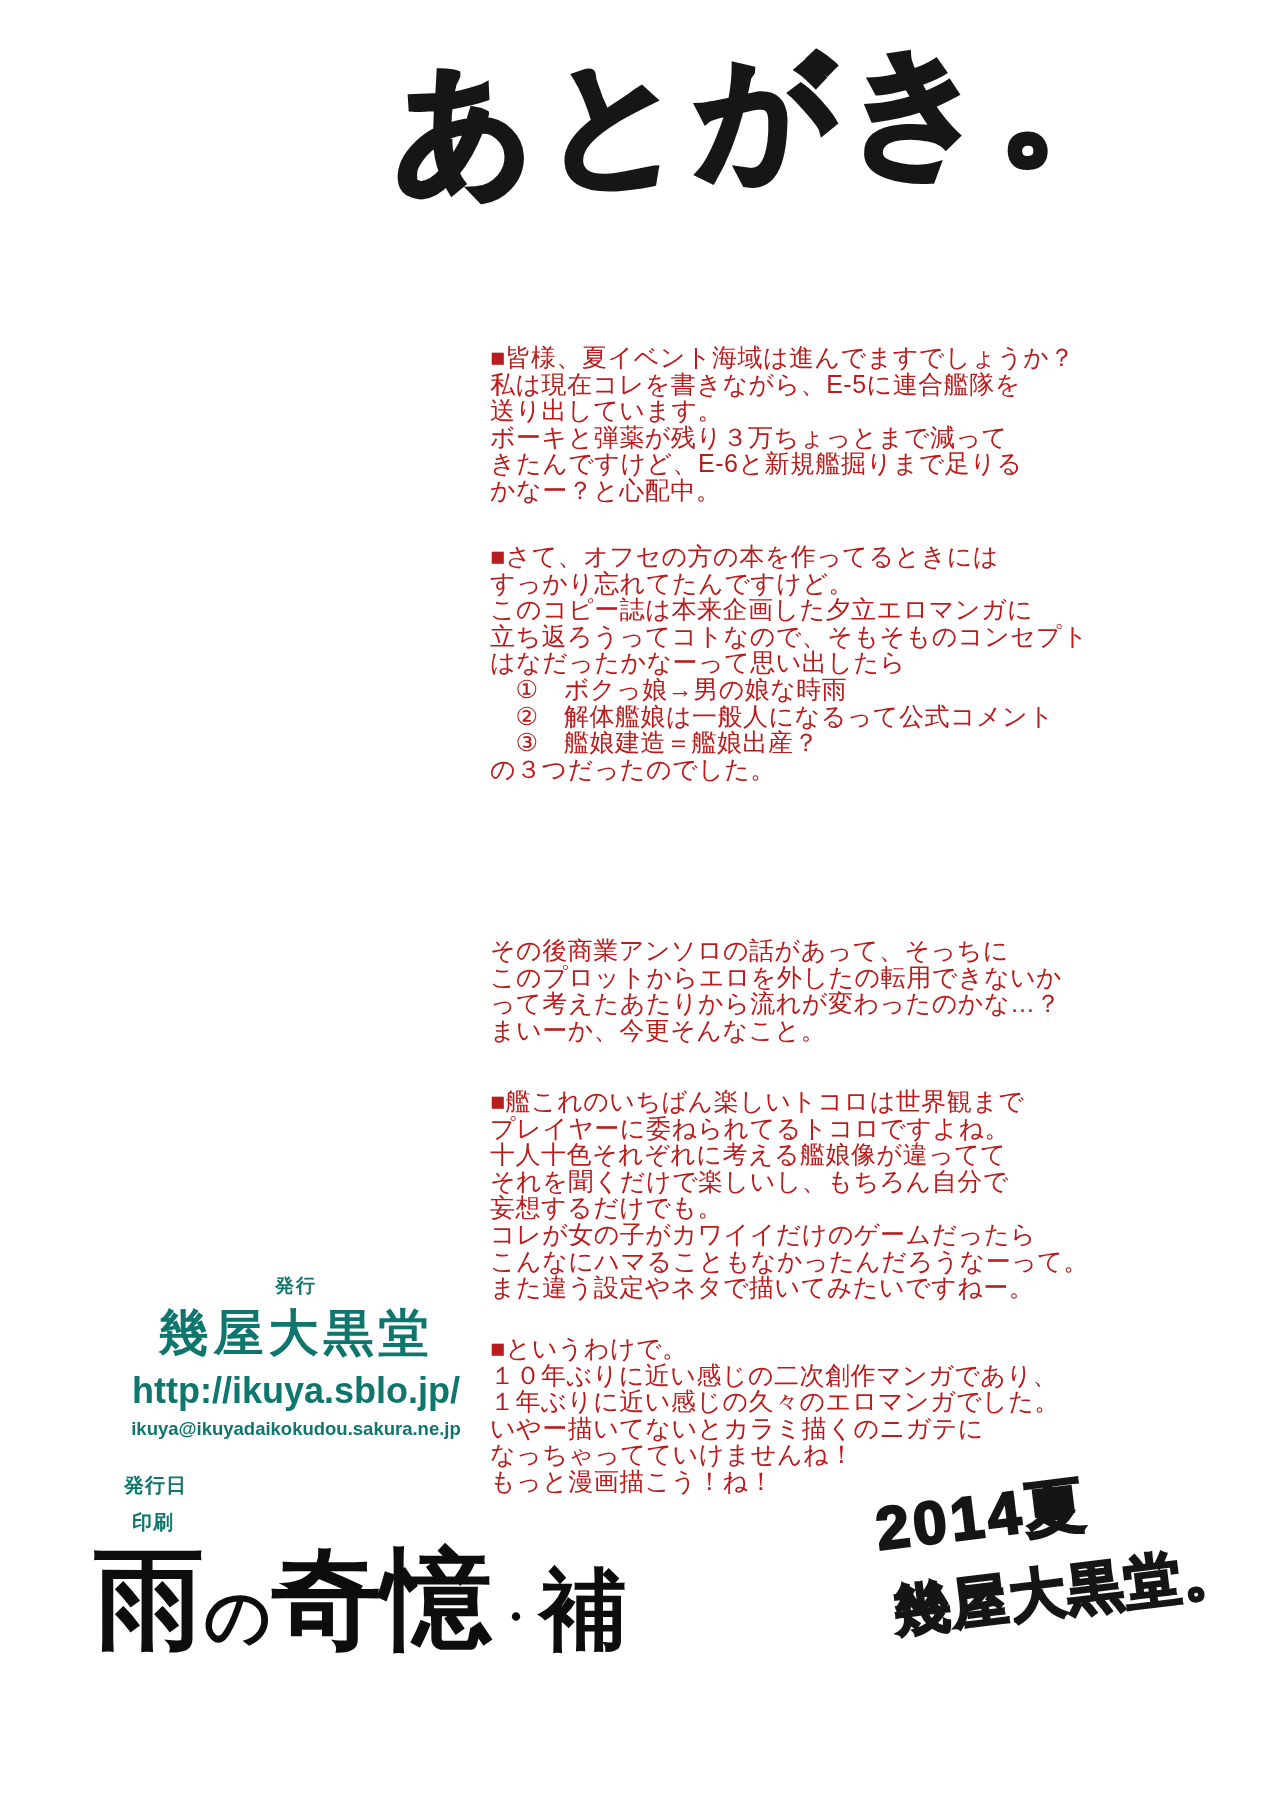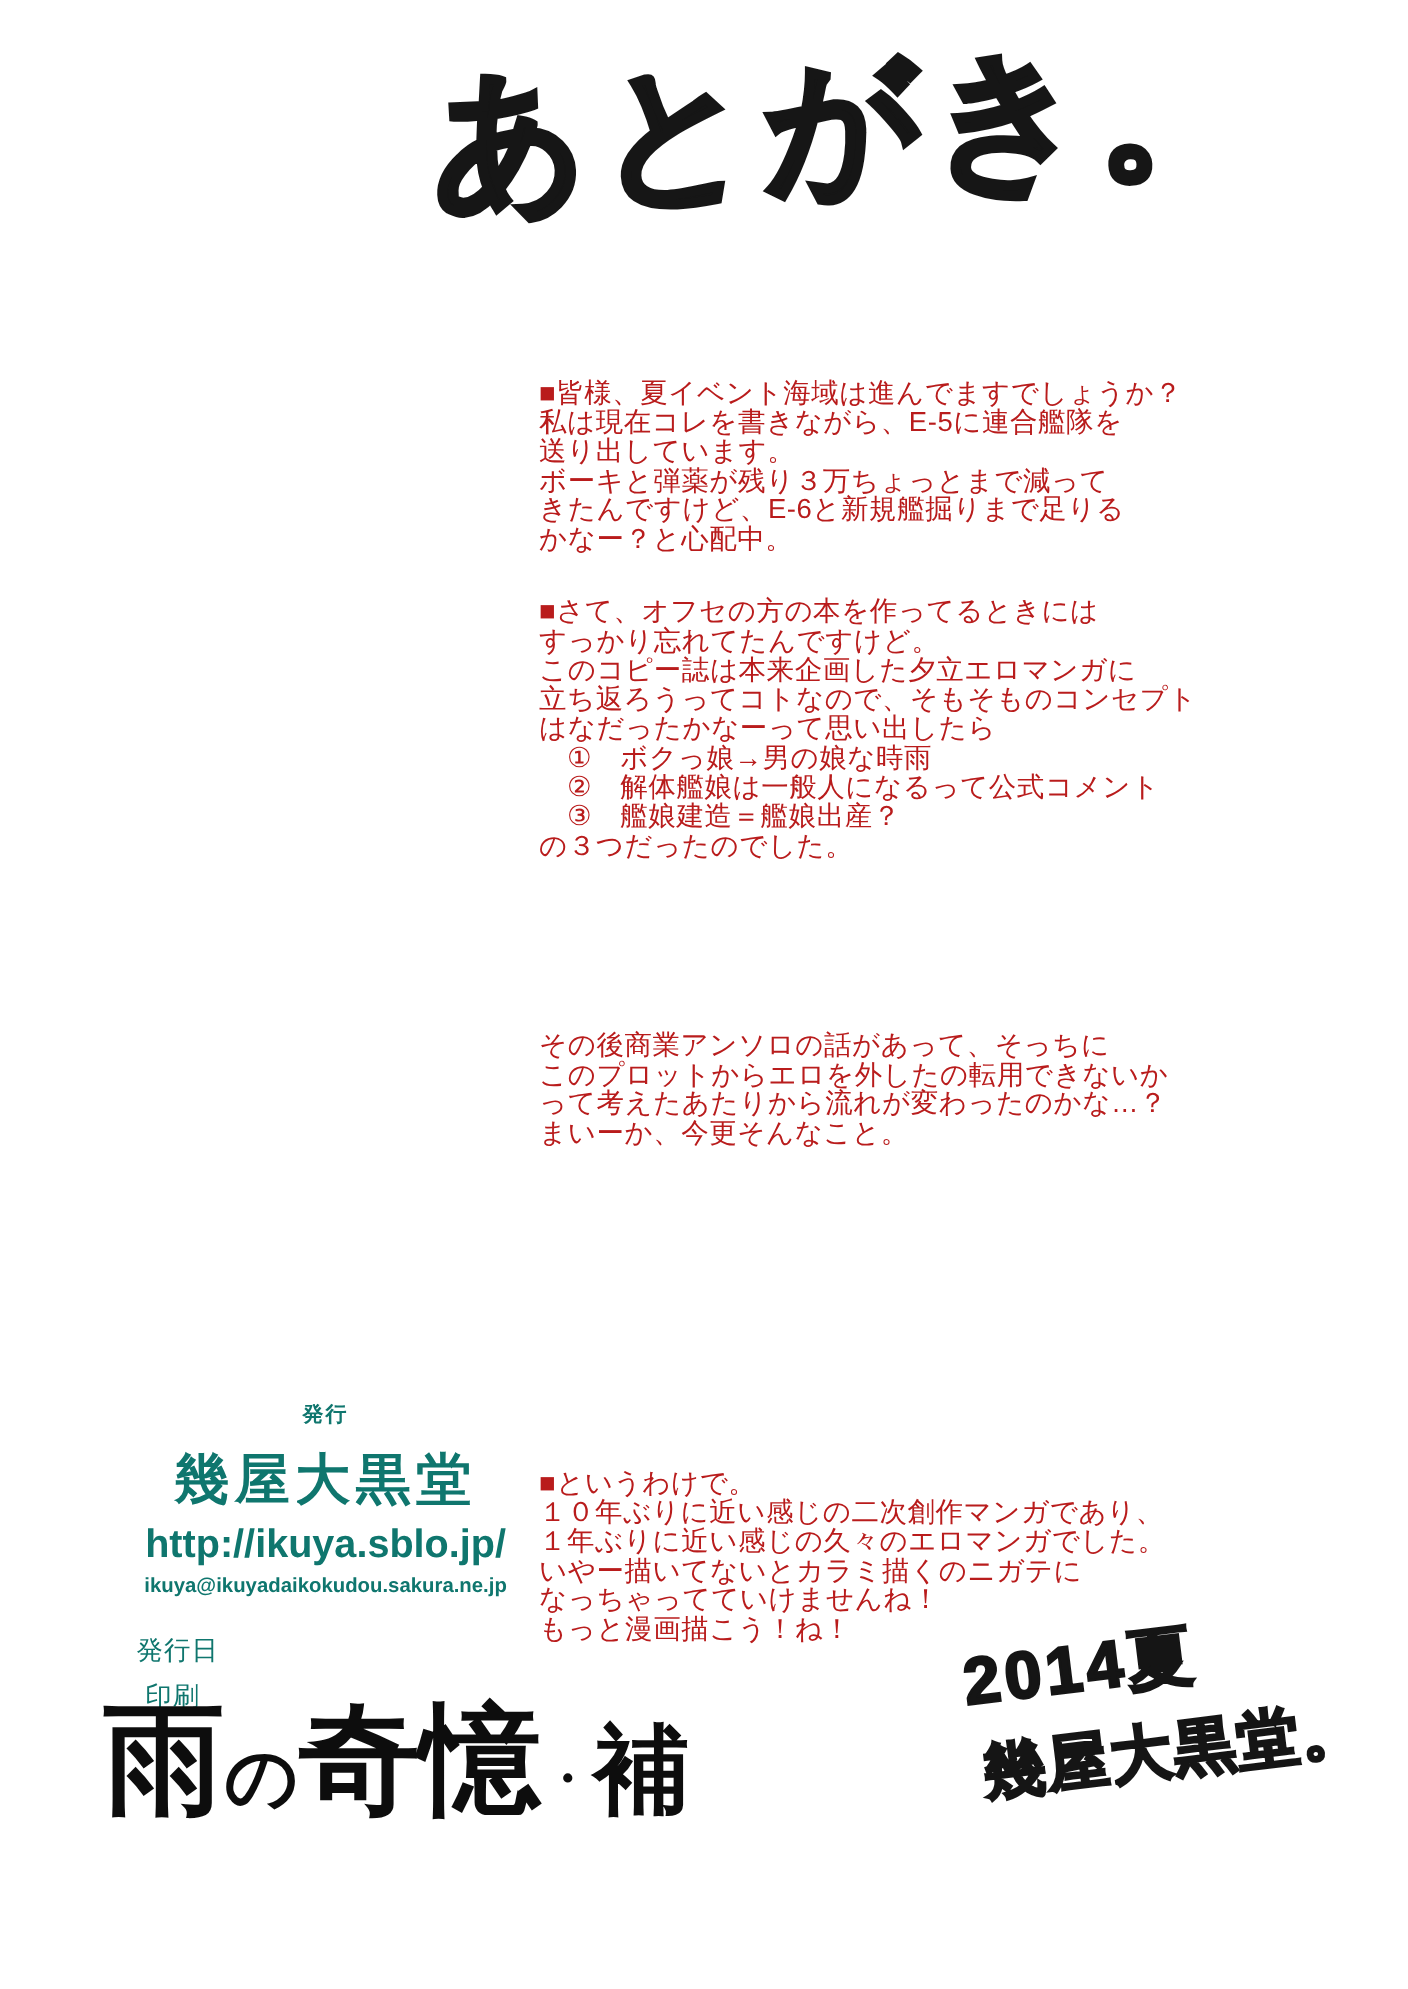--- a/index.html
+++ b/index.html
@@ -18,27 +18,27 @@
   
   .para{
     position:absolute;left:490px;
     font-size:25px;line-height:26.6px;letter-spacing:0.5px;
     white-space:pre-line;color:#b91c1c;font-weight:500;
   }
   .p1{top:344px}.p2{top:543px}.p3{top:789px}.p4{top:937px}.p5{top:1088px}.p6{top:1335px}
   
   .colophon{position:absolute;left:112px;top:1273px;width:368px;text-align:center;color:#0f766e;}
   .pub-label{font-size:19px;font-weight:600;letter-spacing:2px;}
-  .pub-name{font-size:50px;font-weight:700;letter-spacing:5px;margin-top:13px;white-space:nowrap;}
+  .pub-name{font-size:50px;font-weight:700;letter-spacing:5px;margin-top:1px;white-space:nowrap;}
   .pub-url{font-size:36px;font-weight:700;margin-top:3px;white-space:nowrap;}
   .pub-email{font-size:18.5px;font-weight:600;margin-top:6px;white-space:nowrap;}
   .col-row{display:flex;align-items:baseline;text-align:left;}
   .row-date{margin-top:32px;padding-left:12px;}
   .row-print{margin-top:10px;padding-left:20px;}
-  .row-label{font-size:24px;font-weight:400;letter-spacing:1px;}
+  .row-label{font-size:20px;font-weight:700;letter-spacing:1px;}
   .date-value{font-size:30px;font-weight:600;letter-spacing:3px;margin-left:44px;white-space:nowrap;}
   .print-value{font-size:29px;font-weight:600;letter-spacing:1px;margin-left:36px;white-space:nowrap;}
   
   .book-title{
     position:absolute;left:94px;top:1548px;
     font-family:"Liberation Serif","DejaVu Serif",serif;font-weight:700;color:#0d0d0d;
     display:flex;align-items:flex-end;white-space:nowrap;line-height:0.95;
   }
   .bt-big{font-size:110px;}
   .bt-no{font-size:66px;position:relative;top:-4px;}
@@ -72,20 +72,28 @@
 立ち返ろうってコトなので、そもそものコンセプト
 はなだったかなーって思い出したら
 　①　ボクっ娘→男の娘な時雨
 　②　解体艦娘は一般人になるって公式コメント
 　③　艦娘建造＝艦娘出産？
 の３つだったのでした。</div>
   <div class="para p4">その後商業アンソロの話があって、そっちに
 このプロットからエロを外したの転用できないか
 って考えたあたりから流れが変わったのかな…？
 まいーか、今更そんなこと。</div>
+  <div class="para p5">■艦これのいちばん楽しいトコロは世界観まで
+プレイヤーに委ねられてるトコロですよね。
+十人十色それぞれに考える艦娘像が違ってて
+それを聞くだけで楽しいし、もちろん自分で
+妄想するだけでも。
+コレが女の子がカワイイだけのゲームだったら
+こんなにハマることもなかったんだろうなーって。
+また違う設定やネタで描いてみたいですねー。</div>
   <div class="para p6">■というわけで。
 １０年ぶりに近い感じの二次創作マンガであり、
 １年ぶりに近い感じの久々のエロマンガでした。
 いやー描いてないとカラミ描くのニガテに
 なっちゃってていけませんね！
 もっと漫画描こう！ね！</div>
 
   <div class="colophon">
     <div class="pub-label">発行</div>
     <div class="pub-name">幾屋大黒堂</div>

